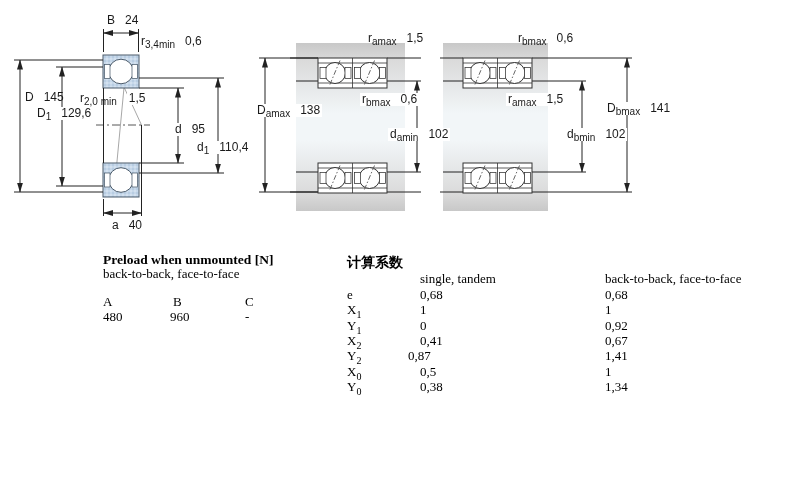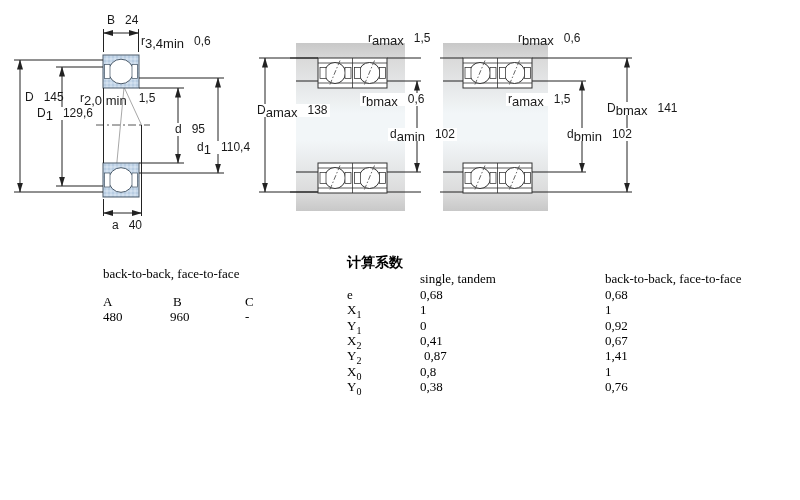--- a/index.html
+++ b/index.html
@@ -1,21 +1,21 @@
 <!DOCTYPE html>
 <html><head>
 <meta charset="utf-8">
 <style>
   html,body{margin:0;padding:0;background:#ffffff;}
   #canvas{position:relative;width:722px;height:500px;background:#ffffff;overflow:hidden;
           font-family:"Liberation Sans",sans-serif;color:#111;padding-left:39px;}
   #linework{position:absolute;left:0;top:0;}
   .dim{position:absolute;font-family:"Liberation Sans",sans-serif;font-size:12px;
        color:#1a1a1a;white-space:nowrap;line-height:1.1;}
-  .dim sub{font-size:13px;line-height:0;}
+  .dim sub{font-size:10px;line-height:0;}
   .dim .v{margin-left:10px;}
   .bg{background:#ffffff;padding:0 2px;}
   .ser{position:absolute;font-family:"Liberation Serif",serif;font-size:13px;
        color:#000;white-space:nowrap;line-height:1.15;}
   .ser sub{font-size:10px;line-height:0;}
   .bold{font-weight:bold;}
   .title-cn{font-size:14px;font-weight:bold;}
 </style>
 </head>
 <body>
@@ -208,20 +208,21 @@
   <div class="dim" style="left:368px;top:32px"><span>r</span><sub>amax</sub><span class="v">1,5</span></div>
   <div class="dim bg" style="left:255px;top:104px"><span>D</span><sub>amax</sub><span class="v">138</span></div>
   <div class="dim bg" style="left:360px;top:93px"><span>r</span><sub>bmax</sub><span class="v">0,6</span></div>
   <div class="dim bg" style="left:388px;top:128px"><span>d</span><sub>amin</sub><span class="v">102</span></div>
 
   <div class="dim" style="left:518px;top:32px"><span>r</span><sub>bmax</sub><span class="v">0,6</span></div>
   <div class="dim bg" style="left:506px;top:93px"><span>r</span><sub>amax</sub><span class="v">1,5</span></div>
   <div class="dim bg" style="left:605px;top:102px"><span>D</span><sub>bmax</sub><span class="v">141</span></div>
   <div class="dim bg" style="left:565px;top:128px"><span>d</span><sub>bmin</sub><span class="v">102</span></div>
 
+  <div class="ser bold" style="left:103px;top:252px;font-size:13.5px">Preload when unmounted [N]</div>
   <div class="ser" style="left:103px;top:267px">back-to-back, face-to-face</div>
   <div class="ser" style="left:103px;top:295px">A</div>
   <div class="ser" style="left:173px;top:295px">B</div>
   <div class="ser" style="left:245px;top:295px">C</div>
   <div class="ser" style="left:103px;top:310px">480</div>
   <div class="ser" style="left:170px;top:310px">960</div>
   <div class="ser" style="left:245px;top:310px">-</div>
 
   <div class="ser title-cn" style="left:347px;top:255px">计算系数</div>
   <div class="ser" style="left:420px;top:272px">single, tandem</div>
@@ -237,24 +238,24 @@
 
   <div class="ser" style="left:347px;top:319px"><span>Y</span><sub>1</sub></div>
   <div class="ser" style="left:420px;top:319px">0</div>
   <div class="ser" style="left:605px;top:319px">0,92</div>
 
   <div class="ser" style="left:347px;top:334px"><span>X</span><sub>2</sub></div>
   <div class="ser" style="left:420px;top:334px">0,41</div>
   <div class="ser" style="left:605px;top:334px">0,67</div>
 
   <div class="ser" style="left:347px;top:349px"><span>Y</span><sub>2</sub></div>
-  <div class="ser" style="left:424px;top:349px">0,87</div>
+  <div class="ser" style="left:408px;top:349px">0,87</div>
   <div class="ser" style="left:605px;top:349px">1,41</div>
 
   <div class="ser" style="left:347px;top:365px"><span>X</span><sub>0</sub></div>
-  <div class="ser" style="left:420px;top:365px">0,8</div>
+  <div class="ser" style="left:420px;top:365px">0,5</div>
   <div class="ser" style="left:605px;top:365px">1</div>
 
   <div class="ser" style="left:347px;top:380px"><span>Y</span><sub>0</sub></div>
   <div class="ser" style="left:420px;top:380px">0,38</div>
-  <div class="ser" style="left:605px;top:380px">0,76</div>
+  <div class="ser" style="left:605px;top:380px">1,34</div>
 
 </div>
 
 </body></html>

